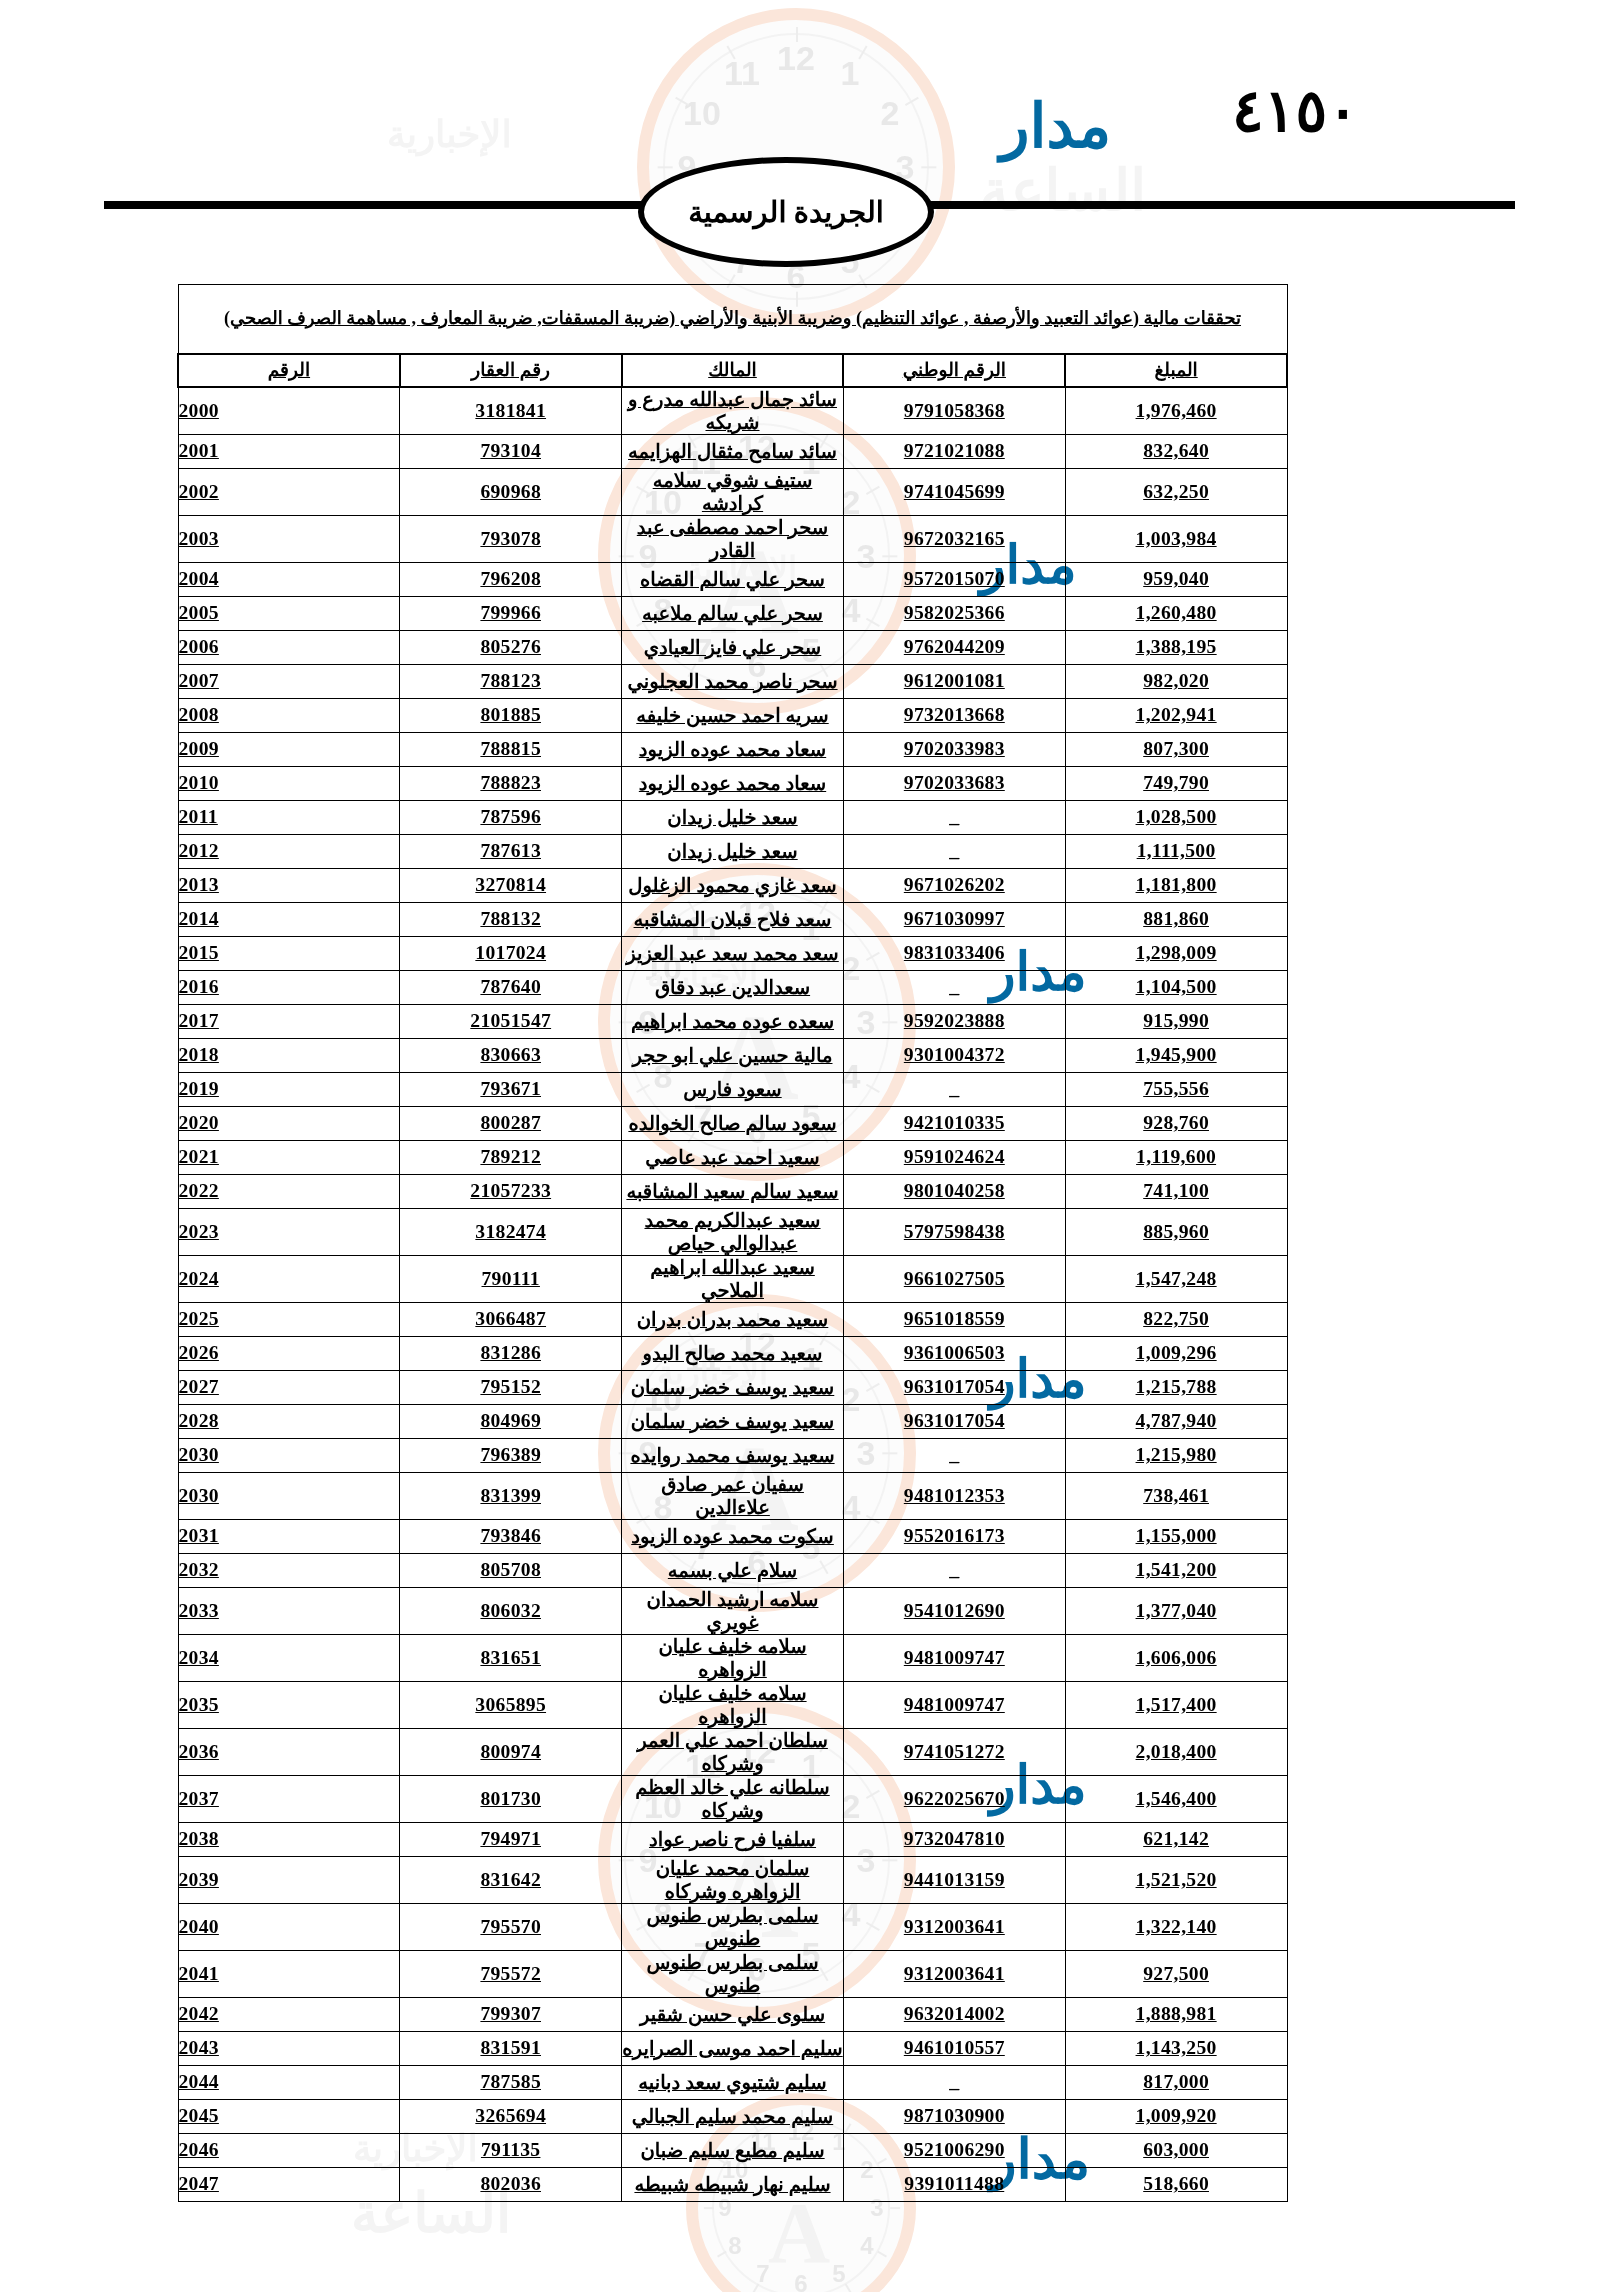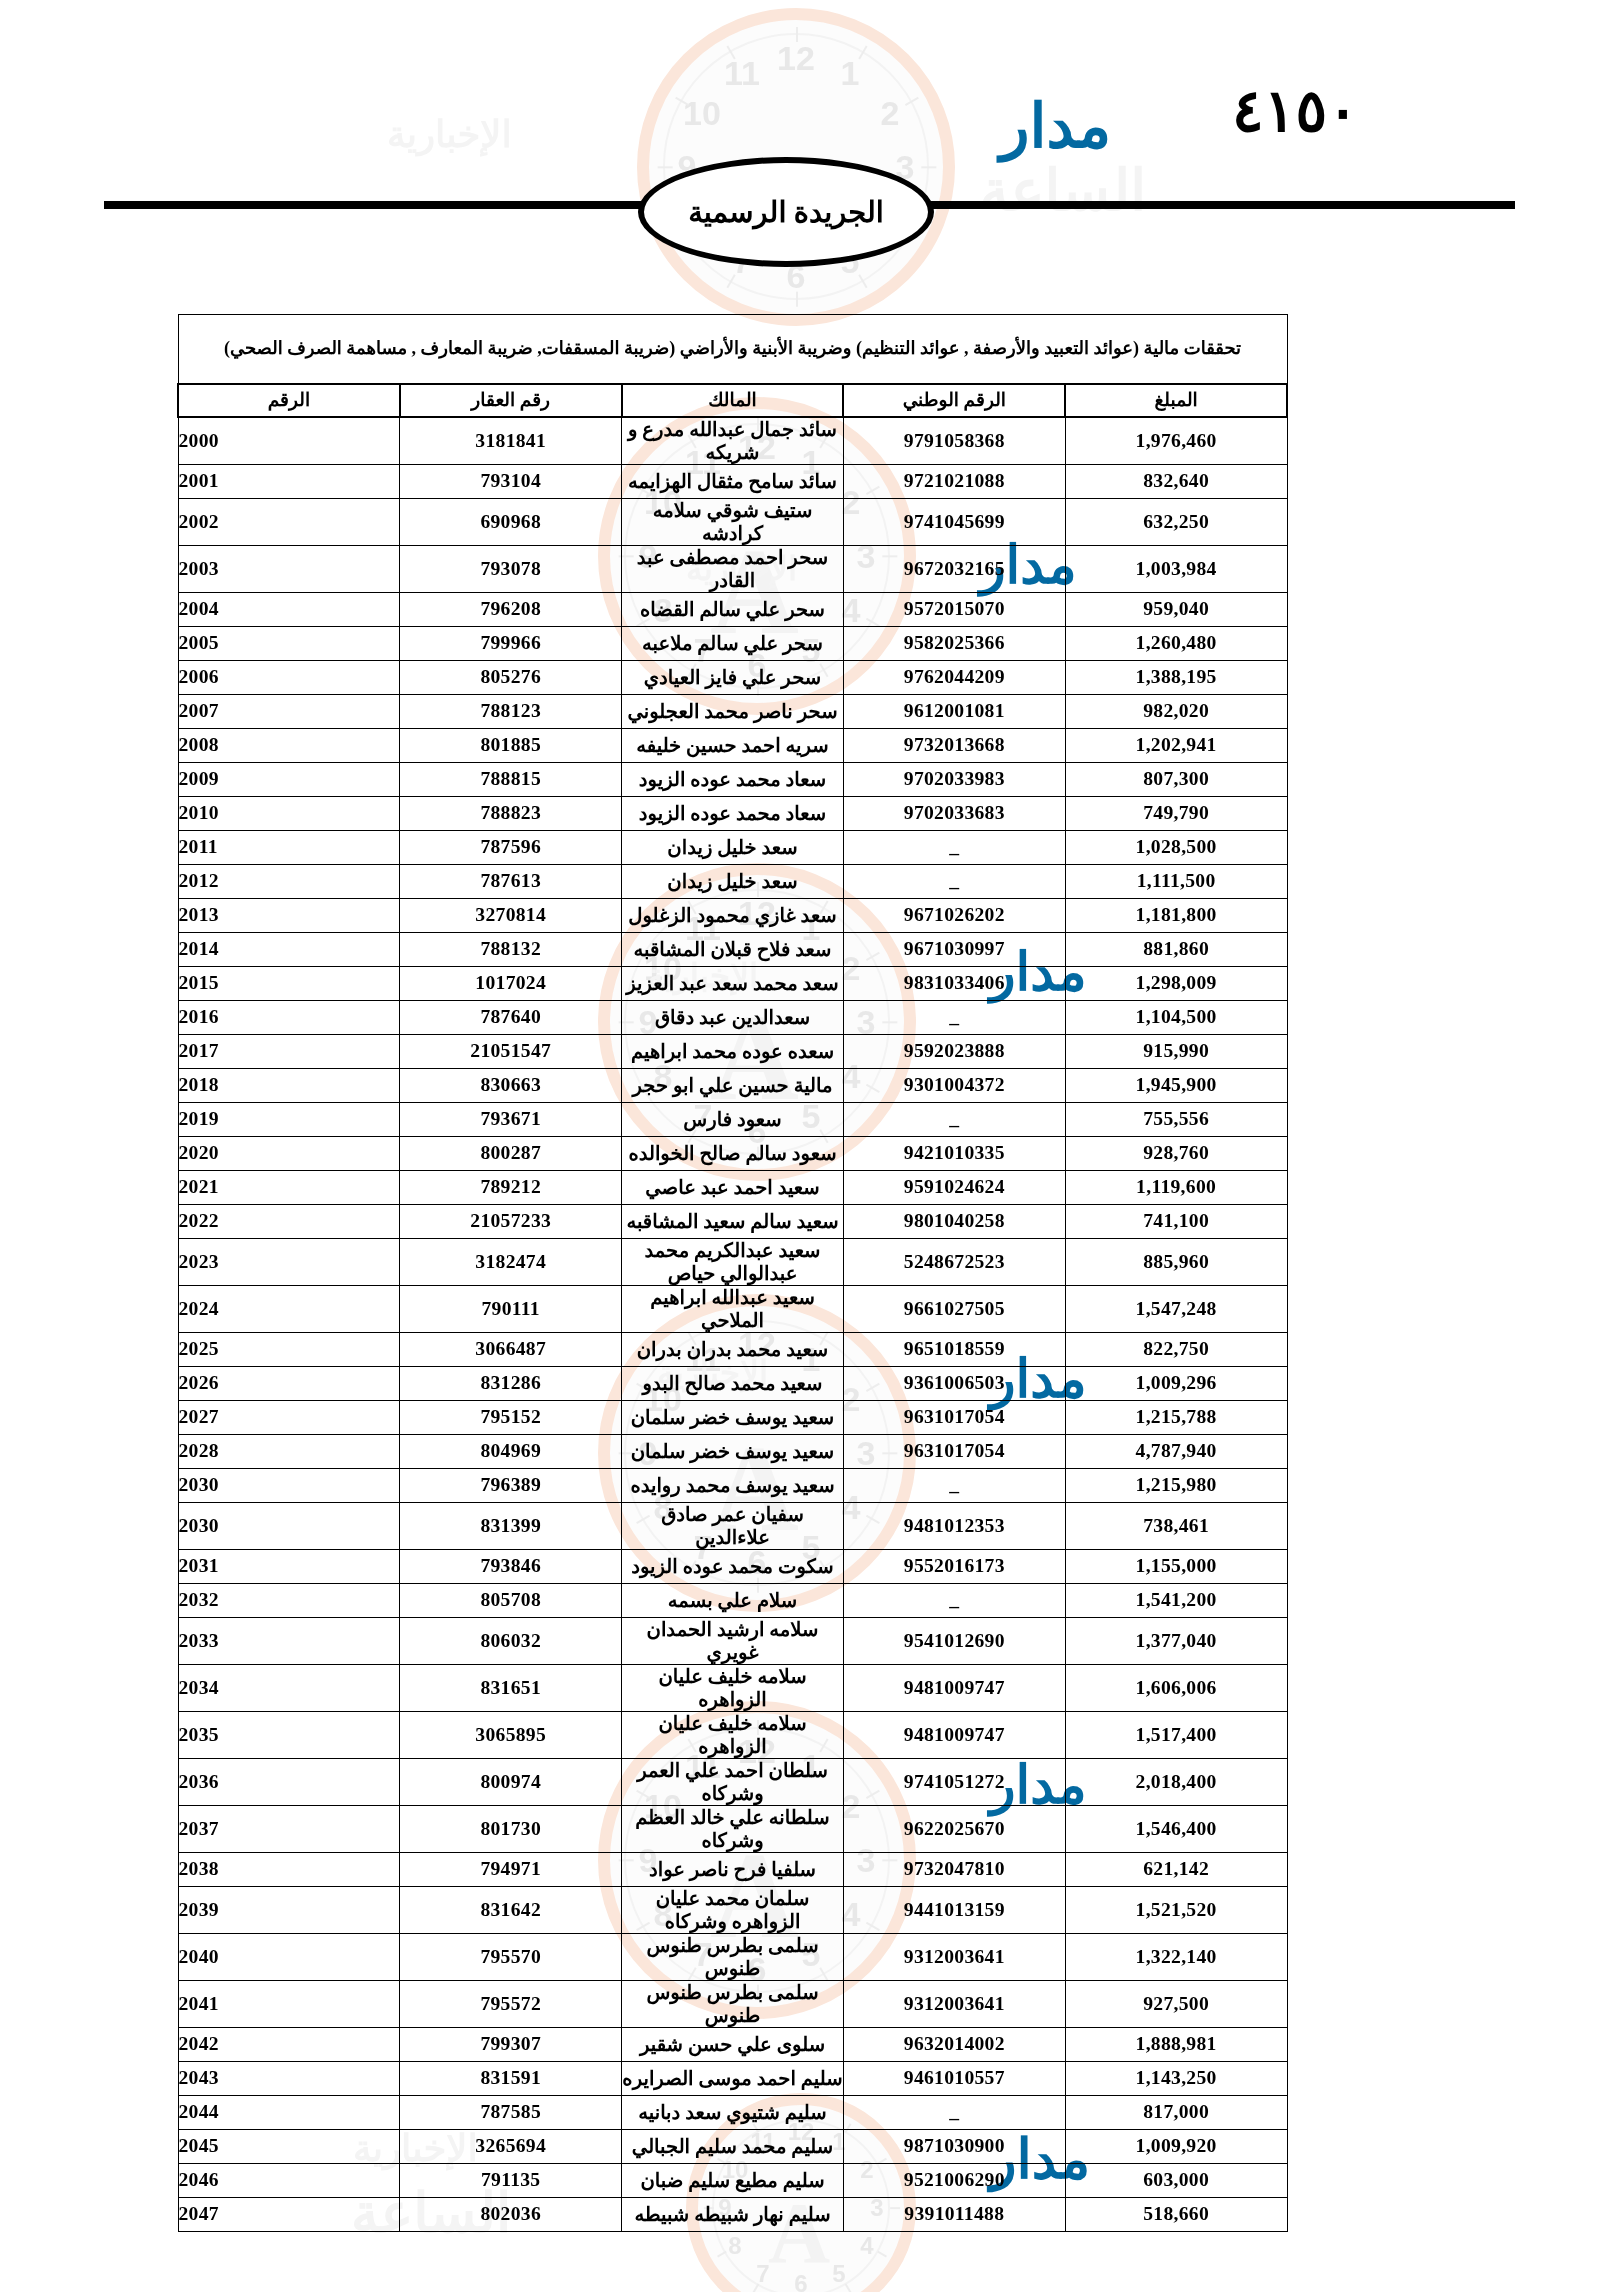--- a/index.html
+++ b/index.html
@@ -111,24 +111,25 @@
   #gazette-oval span {
     font-size: 29px;
     font-weight: bold;
     color: #000;
     font-family: "Liberation Serif", serif;
   }
 
   
   #table-wrap {
     position: absolute;
-    top: 314px;
+    top: 284px;
     left: 177px;
     width: 1111px;
     z-index: 2;
+    text-decoration: underline;
   }
   table.gazette {
     width: 1111px;
     border-collapse: collapse;
     table-layout: fixed;
     background: transparent;
   }
   table.gazette td,
   table.gazette th {
     border: 1.6px solid #000;
@@ -537,21 +538,21 @@
         </tr>
         <tr>
           <td class="c-amount">741,100</td>
           <td class="c-natid">9801040258</td>
           <td class="c-owner">سعيد سالم سعيد المشاقبه</td>
           <td class="c-propid">21057233</td>
           <td class="c-rownum">2022</td>
         </tr>
         <tr>
           <td class="c-amount">885,960</td>
-          <td class="c-natid">5248672523</td>
+          <td class="c-natid">5797598438</td>
           <td class="c-owner">سعيد عبدالكريم محمد عبدالوالي حياص</td>
           <td class="c-propid">3182474</td>
           <td class="c-rownum">2023</td>
         </tr>
         <tr>
           <td class="c-amount">1,547,248</td>
           <td class="c-natid">9661027505</td>
           <td class="c-owner">سعيد عبدالله ابراهيم الملاحي</td>
           <td class="c-propid">790111</td>
           <td class="c-rownum">2024</td>

